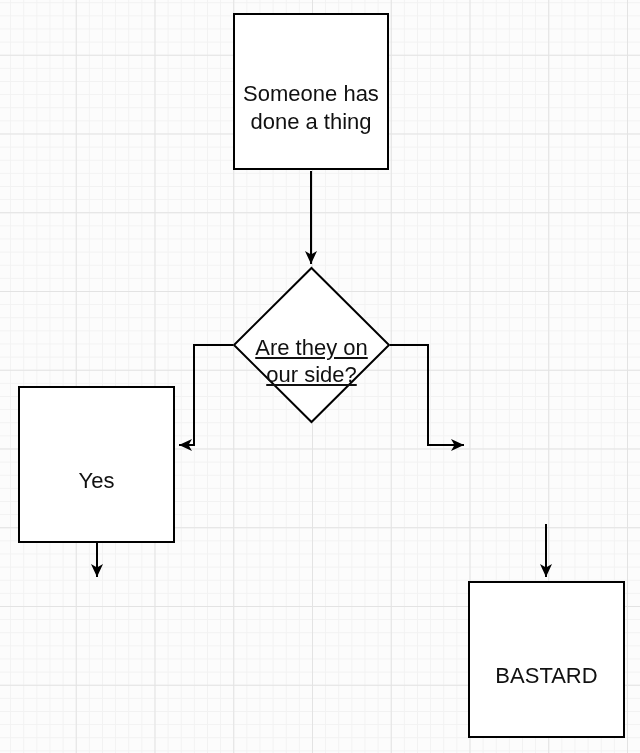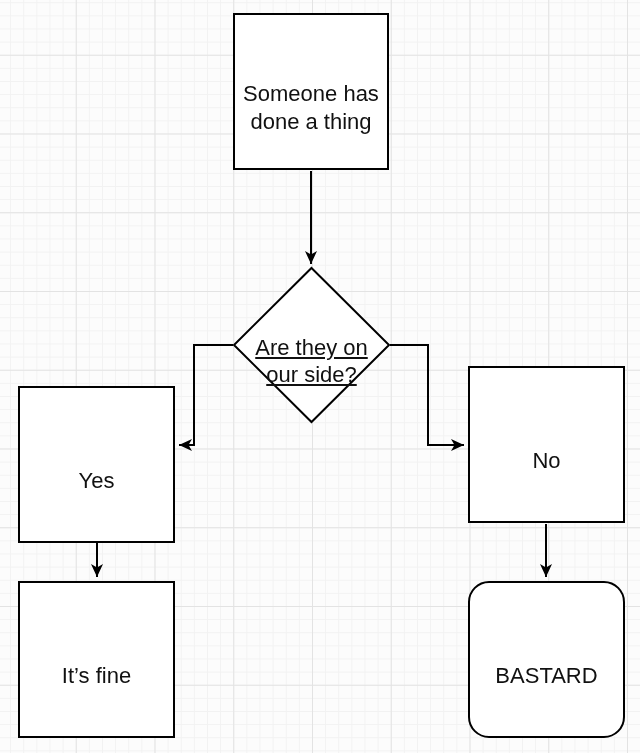--- a/index.html
+++ b/index.html
@@ -63,21 +63,21 @@
   }
   .node span { display: inline-block; max-width: 95%; margin-top: 32px; }
   .node.diamond-label span { max-width: 125px; }
 
   
   #node-start    { left: 233px; top: 13px;  width: 156px; height: 157px; }
   #node-decision { left: 240px; top: 267px; width: 143px; height: 156px; }
   #node-yes      { left: 18px;  top: 386px; width: 157px; height: 157px; }
   #node-no       { left: 468px; top: 366px; width: 157px; height: 157px; }
   #node-fine     { left: 18px;  top: 581px; width: 157px; height: 157px; }
-  #node-bastard  { left: 468px; top: 581px; width: 157px; height: 157px; border-radius: 21px; }
+  #node-bastard  { left: 468px; top: 581px; width: 157px; height: 157px; }
 </style>
 </head>
 <body>
 
 <div class="canvas">
 
   <svg class="edges" width="640" height="753" viewBox="0 0 640 753" xmlns="http://www.w3.org/2000/svg">
     <defs>
       <marker id="arrow" markerUnits="userSpaceOnUse" markerWidth="16" markerHeight="16" refX="14" refY="7" orient="auto">
         <path class="arrowhead" d="M1,1 L14,7 L1,13 L4.5,7 Z"></path>
@@ -98,25 +98,19 @@
   </div>
 
   <div class="node diamond-label" id="node-decision">
     <span>Are they on our side?</span>
   </div>
 
   <div class="node rect" id="node-yes">
     <span>Yes</span>
   </div>
 
-  <div class="node rect" id="node-no">
-    <span>No</span>
-  </div>
 
-  <div class="node rect" id="node-fine">
-    <span>It’s fine</span>
-  </div>
 
   <div class="node rect" id="node-bastard">
     <span>BASTARD</span>
   </div>
 
 </div>
 
 </body></html>

